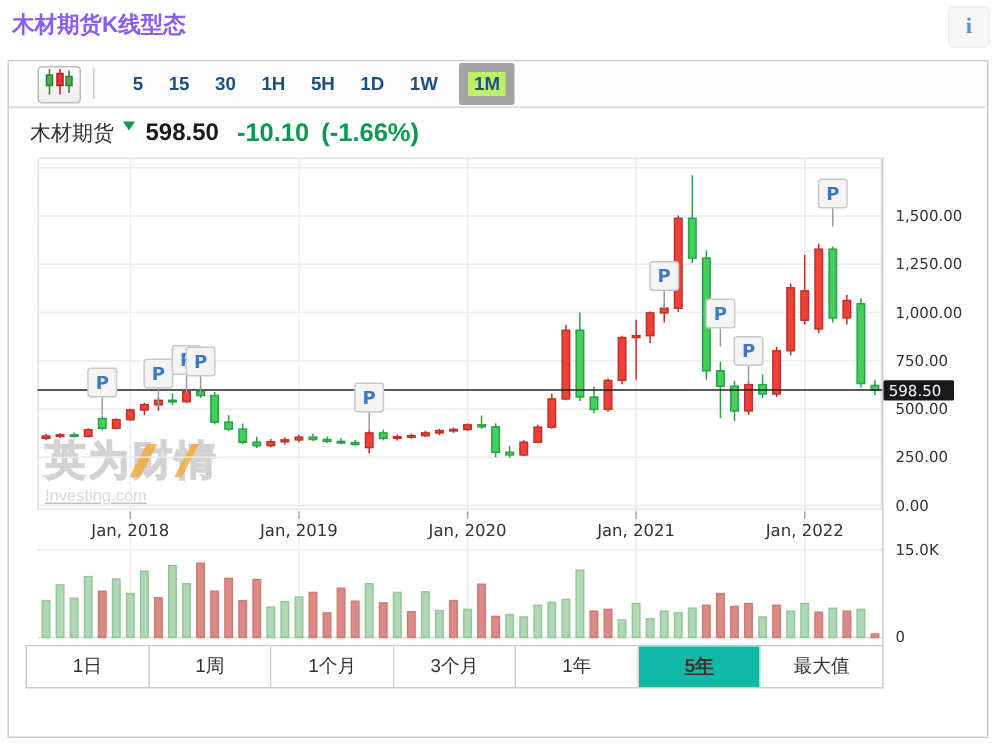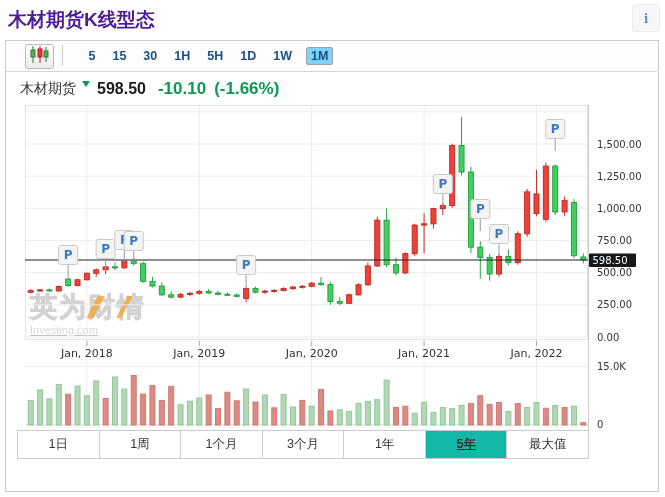--- a/index.html
+++ b/index.html
@@ -1,32 +1,32 @@
 <!DOCTYPE html>
 <html><head>
 <meta charset="utf-8">
 <style>
   html,body{margin:0;padding:0;background:#fff;}
   body{width:665px;height:497px;position:relative;font-family:"Liberation Sans","DejaVu Sans",sans-serif;overflow:hidden;}
   .abs{position:absolute;}
   
-  #page-title{left:8px;top:7px;font-size:19px;font-weight:bold;color:#4c1d95;}
+  #page-title{left:8px;top:7px;font-size:15px;font-weight:bold;color:#8b5cf6;}
   #info-button{left:632px;top:4px;width:26px;height:26px;background:#f7f7f8;border:1px solid #ededef;border-radius:4px;
     text-align:center;line-height:26px;cursor:pointer;}
   #info-button span{font-family:"Liberation Serif",serif;font-weight:bold;font-size:15px;color:#5b8fc9;}
   
   #widget{left:5px;top:40px;width:652px;height:450px;border:1px solid #ccc;background:#fff;}
   
   #toolbar{left:6px;top:41px;width:651px;height:30px;background:#fdfdfd;border-bottom:1px solid #d7d7d7;}
   #chart-type-button{position:absolute;left:19px;top:3px;width:27px;height:23px;border:1px solid #b9b9b9;border-radius:3px;
     background:linear-gradient(#ffffff,#ececec);cursor:pointer;text-align:center;}
   #toolbar-divider{position:absolute;left:56px;top:4px;width:1px;height:21px;background:#ccc;}
   .intervals{position:absolute;left:74px;top:0;height:30px;display:flex;align-items:center;}
   .interval{font-size:12.5px;font-weight:bold;color:#1c5084;margin:0 5.5px;cursor:pointer;padding:2px 3px;}
-  .interval.selected{border:1px solid #a3a3a3;background:#7dd3fc;border-radius:2px;padding:1px 4px;}
+  .interval.selected{border:6px solid #a3a3a3;background:#bef264;border-radius:2px;padding:1px 4px;}
   
   #quote-row{left:20px;top:76px;height:26px;display:flex;align-items:center;}
   #instrument-name{font-size:14px;color:#333;}
   #price-down-arrow-icon{width:0;height:0;border-left:4px solid transparent;border-right:4px solid transparent;
     border-top:6px solid #0a9950;display:inline-block;margin:0 7px 10px 6px;}
   #last-price{font-size:16px;font-weight:bold;color:#1a1a1a;margin-right:12px;}
   .chg{font-size:17px;font-weight:bold;color:#0a9950;margin-right:8px;}
   
   #watermark{left:30px;top:294px;z-index:1;}
   #wm-cn{font-size:27px;font-weight:bold;color:#ececec;-webkit-text-stroke:1px #d2d2d2;letter-spacing:2px;line-height:27px;}

